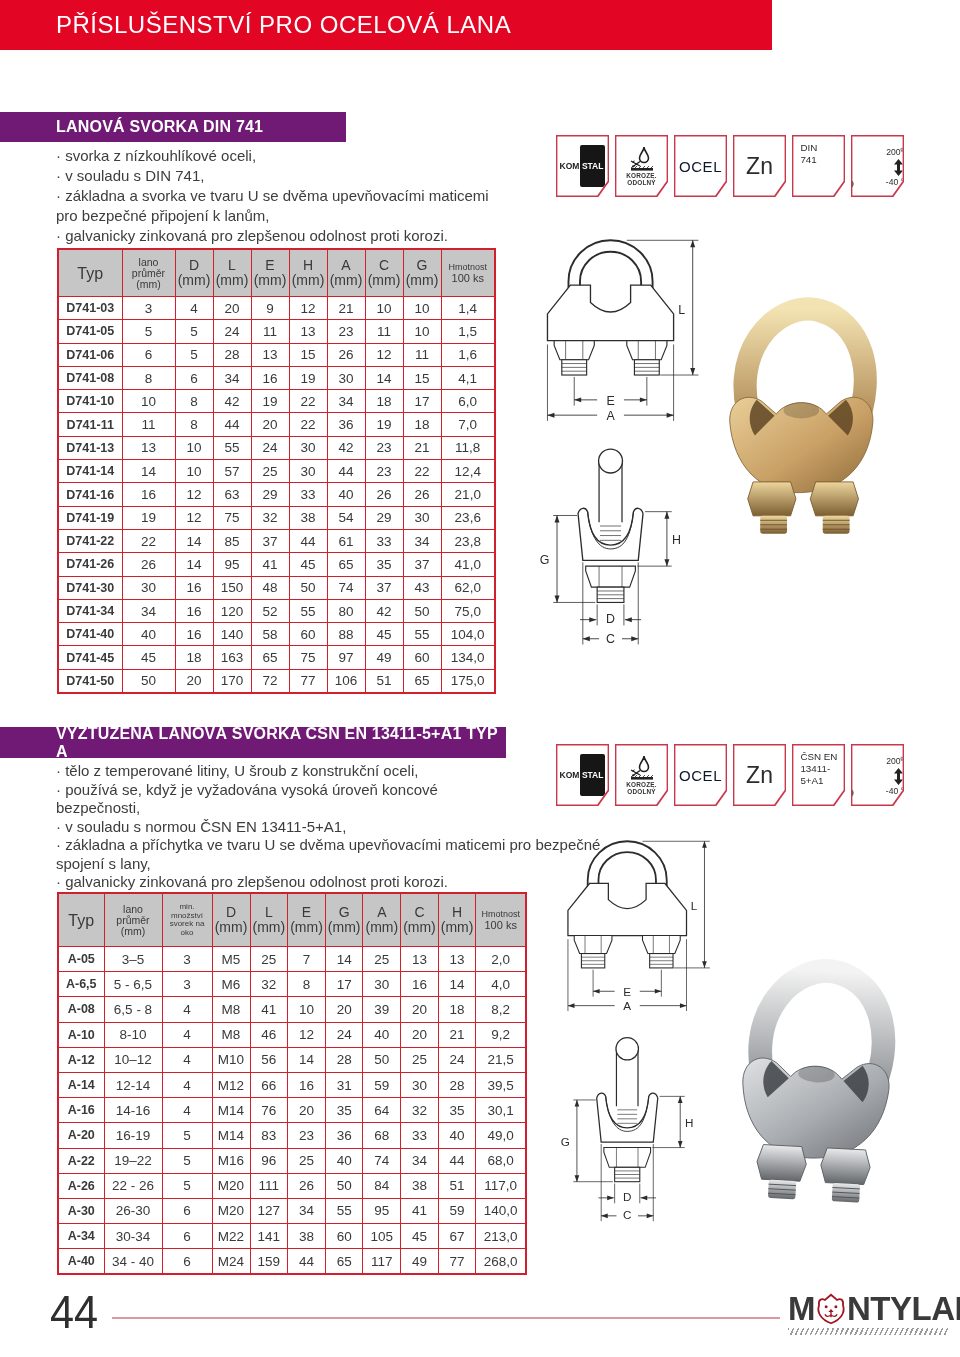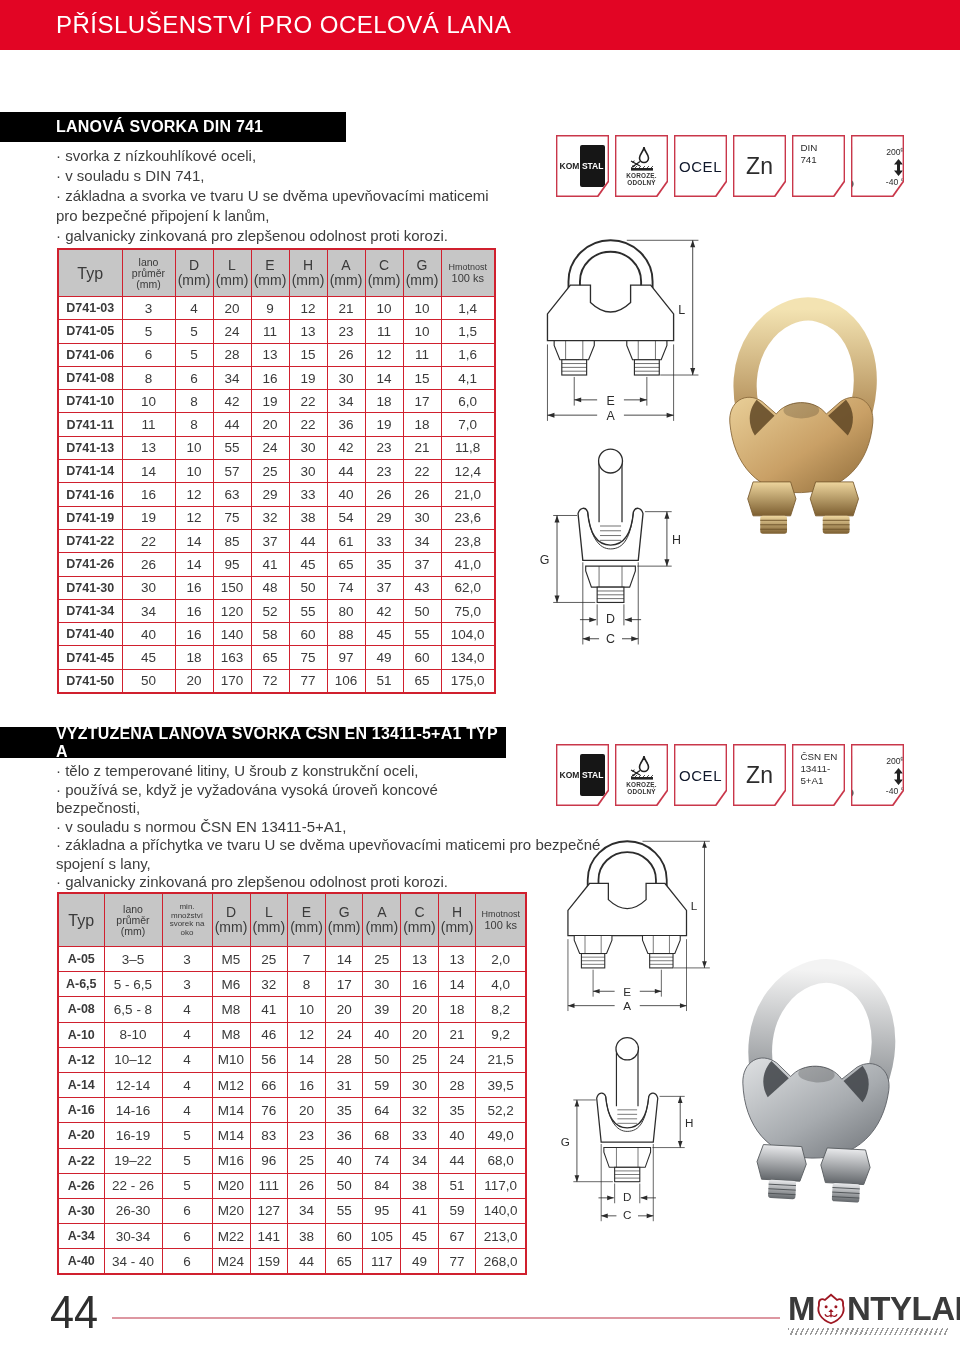--- a/index.html
+++ b/index.html
@@ -1,25 +1,25 @@
 <!DOCTYPE html>
 <html><head>
 <meta charset="utf-8">
 <style>
   html,body{margin:0;padding:0;background:#fff;}
   .page{position:relative;width:960px;height:1357px;background:#fff;overflow:hidden;
         font-family:"Liberation Sans",sans-serif;color:#3b3b3b;}
 
   
-  .topbar{position:absolute;top:0;left:0;width:960px;height:50px;background:#e20524;
+  .topbar{position:absolute;top:0;left:0;width:772px;height:50px;background:#e20524;
           display:flex;align-items:center;box-sizing:border-box;padding-left:56px;}
   .topbar .t{color:#fff;font-size:24px;font-weight:400;letter-spacing:.5px;}
 
   
-  .secbar{position:absolute;left:0;background:#000000;color:#fff;display:flex;align-items:center;
+  .secbar{position:absolute;left:0;background:#701a75;color:#fff;display:flex;align-items:center;
           box-sizing:border-box;padding-left:56px;font-weight:bold;font-size:16px;letter-spacing:.2px;}
   #secbar1{top:112px;width:346px;height:30px;}
   #secbar2{top:727px;width:506px;height:31px;}
 
   
   .bullets{position:absolute;left:56px;margin:0;padding:0;list-style:none;font-size:15px;
            color:#3d3d3d;}
   .bullets li{white-space:pre-line;line-height:20px;}
   .bullets li::before{content:"\00B7\00A0";}
   #bullets1{top:146px;width:470px;}
@@ -735,21 +735,21 @@
           <td class="rowhead">A-16</td>
           <td>14-16</td>
           <td>4</td>
           <td>M14</td>
           <td>76</td>
           <td>20</td>
           <td>35</td>
           <td>64</td>
           <td>32</td>
           <td>35</td>
-          <td>52,2</td>
+          <td>30,1</td>
         </tr>
         <tr>
           <td class="rowhead">A-20</td>
           <td>16-19</td>
           <td>5</td>
           <td>M14</td>
           <td>83</td>
           <td>23</td>
           <td>36</td>
           <td>68</td>

